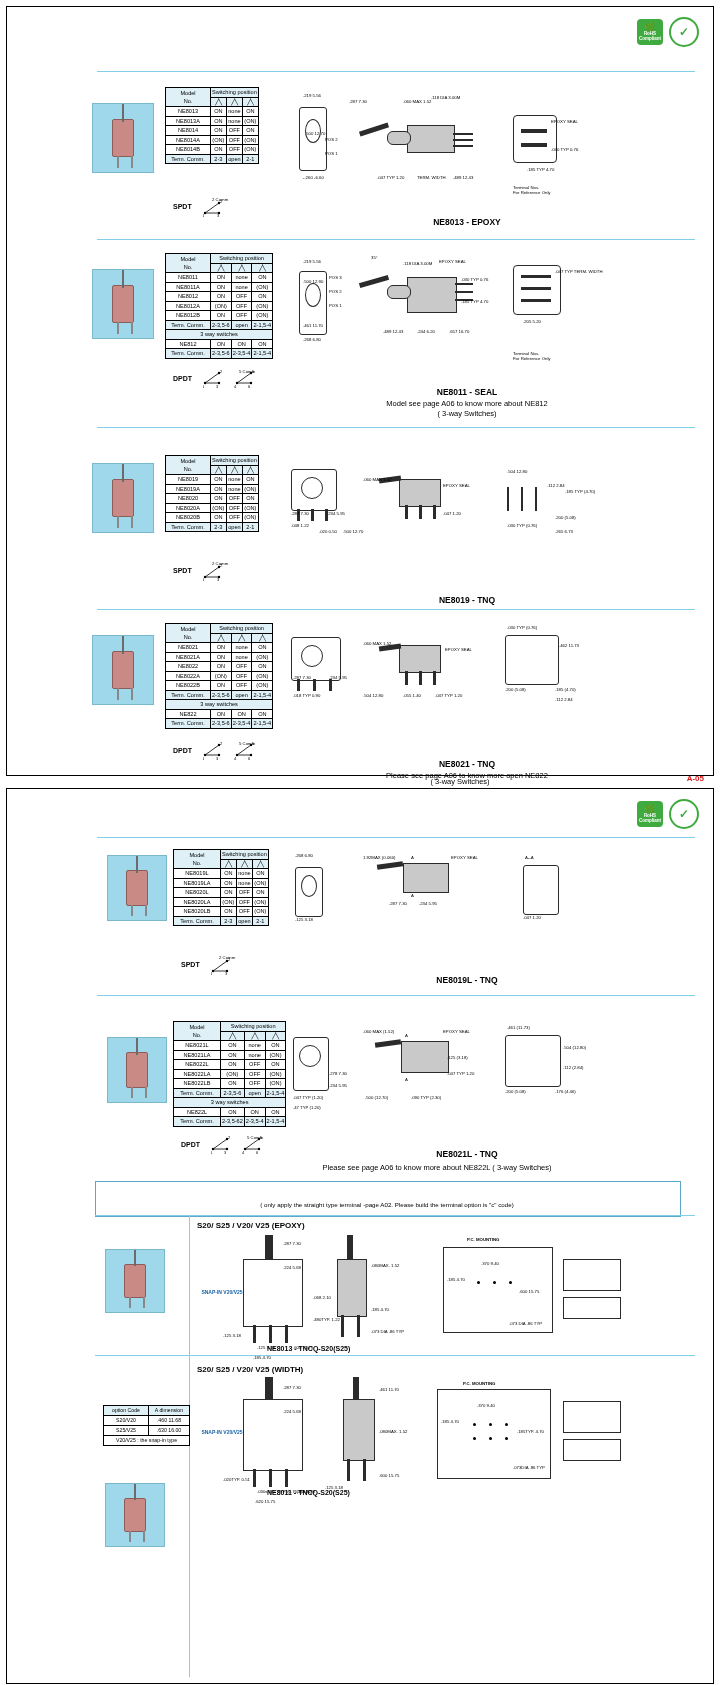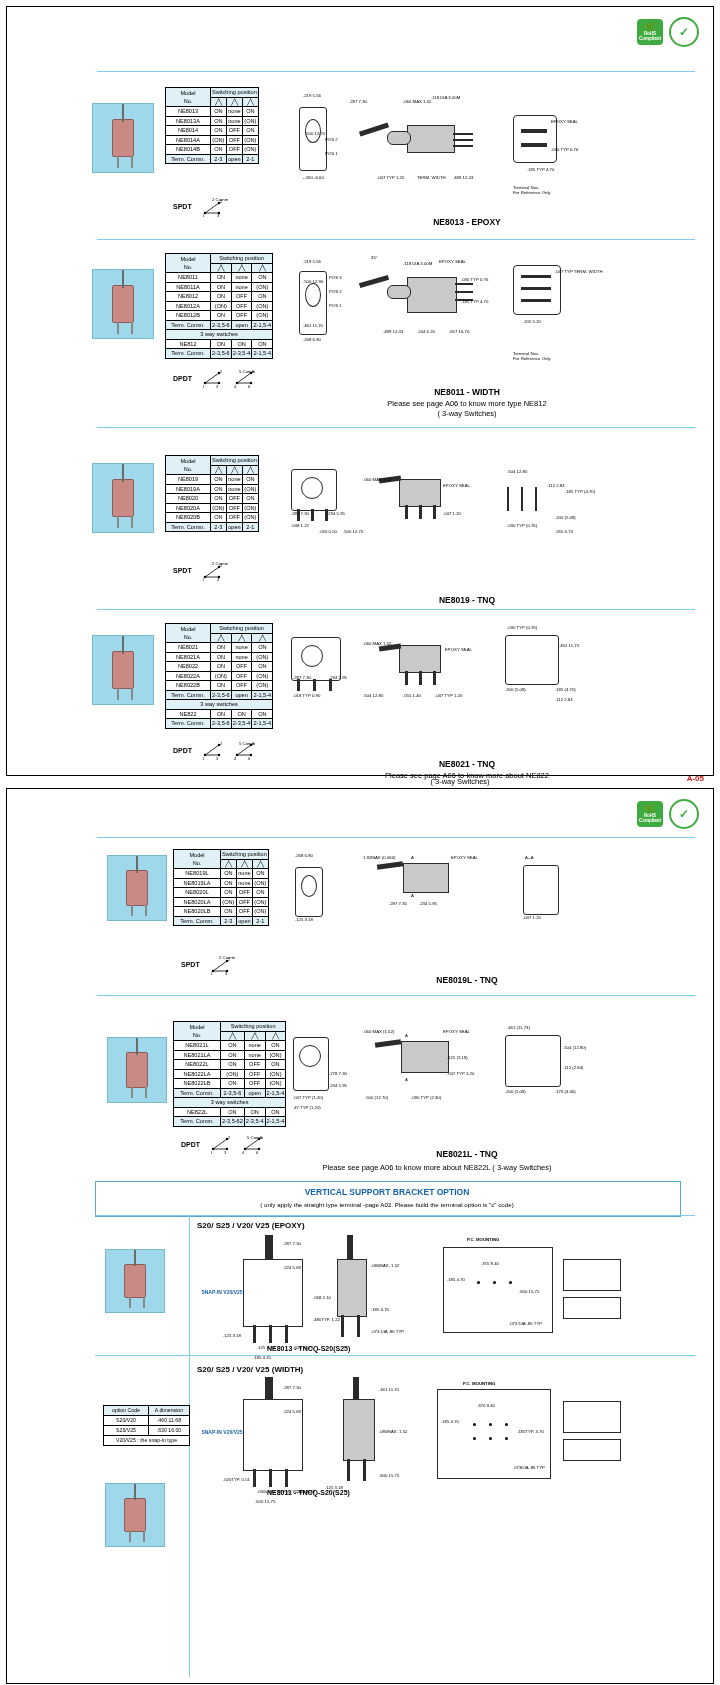--- a/index.html
+++ b/index.html
@@ -285,22 +285,22 @@
 
     <div class="drw" style="left:506px;top:258px;width:46px;height:48px;border-radius:4px;"></div>
     <div class="line" style="left:514px;top:268px;width:30px;height:3px;"></div>
     <div class="line" style="left:514px;top:280px;width:30px;height:3px;"></div>
     <div class="line" style="left:514px;top:292px;width:30px;height:3px;"></div>
     <div class="tiny" style="left:548px;top:262px;">.047 TYP TERM. WIDTH</div>
     <div class="tiny" style="left:516px;top:312px;">.205 5.20</div>
     <div class="tiny" style="left:506px;top:344px;white-space:pre;">Terminal Nos.
 For Reference Only</div>
 
-    <div class="label-big" style="left:260px;top:380px;width:400px;">NE8011 - WIDTH</div>
-    <div class="label-note" style="left:240px;top:392px;width:440px;">Please see page A06 to know more type NE812</div>
+    <div class="label-big" style="left:260px;top:380px;width:400px;">NE8011 - SEAL</div>
+    <div class="label-note" style="left:240px;top:392px;width:440px;">Model see page A06 to know more about NE812</div>
     <div class="label-note" style="left:240px;top:402px;width:440px;">( 3-way Switches)</div>
 
     <div class="hr" style="top:420px;"></div>
 
     <div class="photo" style="left:85px;top:456px;width:60px;height:68px;">
         <div class="sw"></div>
       </div>
 
     <div class="blk" style="left:158px;top:448px;">
       <table class="m">
@@ -514,21 +514,21 @@
     <div class="tiny" style="left:428px;top:686px;">.047 TYP 1.20</div>
 
     <div class="drw" style="left:498px;top:628px;width:52px;height:48px;border-radius:3px;"></div>
     <div class="tiny" style="left:500px;top:618px;">.030 TYP (0.76)</div>
     <div class="tiny" style="left:552px;top:636px;">.462 11.73</div>
     <div class="tiny" style="left:498px;top:680px;">.200 (5.08)</div>
     <div class="tiny" style="left:548px;top:680px;">.185 (4.70)</div>
     <div class="tiny" style="left:548px;top:690px;">.112 2.84</div>
 
     <div class="label-big" style="left:260px;top:752px;width:400px;">NE8021 - TNQ</div>
-    <div class="label-note" style="left:240px;top:764px;width:440px;">Please see page A06 to know more about NE822</div>
+    <div class="label-note" style="left:240px;top:764px;width:440px;">Please see page A06 to know more open NE822</div>
 
   </div>
 
   <div class="label-note" style="position:absolute;left:240px;top:771px;width:440px;">( 3-way Switches)</div>
   <div class="pagenum" style="position:absolute;top:768px;">A-05</div>
 
   <div class="sheet p2" style="margin-top:12px;">
 
     <div class="rohs">
       <div class="badge">
@@ -748,21 +748,20 @@
     <div class="tiny" style="left:500px;top:236px;">.461 (11.73)</div>
     <div class="tiny" style="left:556px;top:256px;">.504 (12.80)</div>
     <div class="tiny" style="left:556px;top:276px;">.112 (2.84)</div>
     <div class="tiny" style="left:498px;top:300px;">.200 (5.08)</div>
     <div class="tiny" style="left:548px;top:300px;">.176 (4.46)</div>
 
     <div class="label-big" style="left:260px;top:360px;width:400px;">NE8021L - TNQ</div>
     <div class="label-note" style="left:170px;top:374px;width:520px;">Please see page A06 to know more about NE822L ( 3-way Switches)</div>
 
     <div class="vsb-box" style="left:88px;top:392px;width:584px;height:34px;"></div>
-    <div class="vsb-title" style="left:88px;top:398px;width:584px;">VERTICAL SUPPORT BRACKET OPTION</div>
     <div class="vsb-sub" style="left:88px;top:412px;width:584px;">( only apply the straight type terminal -page A02. Please build the terminal option is "c" code)</div>
 
     <div class="vline" style="left:182px;top:426px;height:462px;"></div>
     <div class="hr" style="top:426px;left:88px;right:18px;"></div>
 
     <div class="blk" style="left:190px;top:432px;font-size:8px;font-weight:bold;">S20/ S25 / V20/ V25 (EPOXY)</div>
 
     <div class="photo" style="left:98px;top:460px;width:58px;height:62px;">
         <div class="sw"></div>
       </div>

